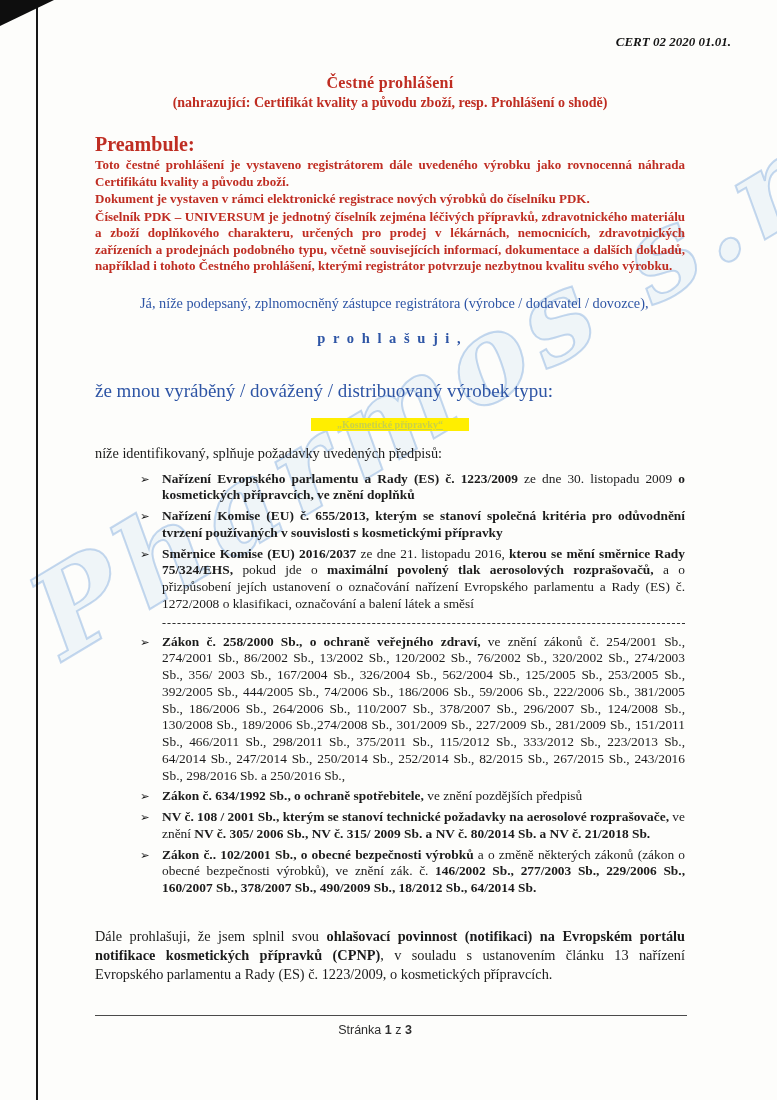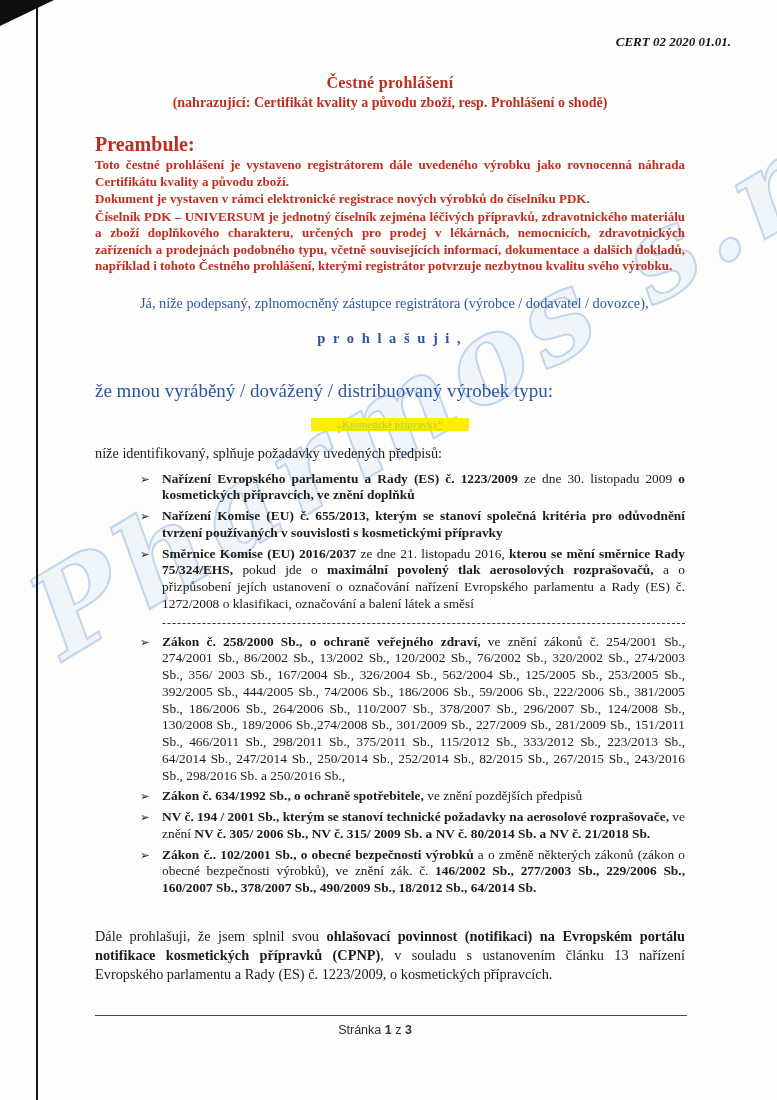--- a/index.html
+++ b/index.html
@@ -147,21 +147,21 @@
         <span class="reg-text"><span class="seg-bold">Zákon č. 258/2000 Sb., o ochraně veřejného zdraví,</span><span> ve znění zákonů č. 254/2001 Sb., 274/2001 Sb., 86/2002 Sb., 13/2002 Sb., 120/2002 Sb., 76/2002 Sb., 320/2002 Sb., 274/2003 Sb., 356/ 2003 Sb., 167/2004 Sb., 326/2004 Sb., 562/2004 Sb., 125/2005 Sb., 253/2005 Sb., 392/2005 Sb., 444/2005 Sb., 74/2006 Sb., 186/2006 Sb., 59/2006 Sb., 222/2006 Sb., 381/2005 Sb., 186/2006 Sb., 264/2006 Sb., 110/2007 Sb., 378/2007 Sb., 296/2007 Sb., 124/2008 Sb., 130/2008 Sb., 189/2006 Sb.,274/2008 Sb., 301/2009 Sb., 227/2009 Sb., 281/2009 Sb., 151/2011 Sb., 466/2011 Sb., 298/2011 Sb., 375/2011 Sb., 115/2012 Sb., 333/2012 Sb., 223/2013 Sb., 64/2014 Sb., 247/2014 Sb., 250/2014 Sb., 252/2014 Sb., 82/2015 Sb., 267/2015 Sb., 243/2016 Sb., 298/2016 Sb. a 250/2016 Sb.,</span></span>
       </div>
 
       <div class="reg-item">
         <span class="bullet">➢</span>
         <span class="reg-text"><span class="seg-bold">Zákon č. 634/1992 Sb., o ochraně spotřebitele,</span><span> ve znění pozdějších předpisů</span></span>
       </div>
 
       <div class="reg-item">
         <span class="bullet">➢</span>
-        <span class="reg-text"><span class="seg-bold">NV č. 194 / 2001 Sb., kterým se stanoví technické požadavky na aerosolové rozprašovače,</span><span> ve znění </span><span class="seg-bold">NV č. 305/ 2006 Sb., NV č. 315/ 2009 Sb. a NV č. 80/2014 Sb. a NV č. 21/2018 Sb.</span></span>
+        <span class="reg-text"><span class="seg-bold">NV č. 108 / 2001 Sb., kterým se stanoví technické požadavky na aerosolové rozprašovače,</span><span> ve znění </span><span class="seg-bold">NV č. 305/ 2006 Sb., NV č. 315/ 2009 Sb. a NV č. 80/2014 Sb. a NV č. 21/2018 Sb.</span></span>
       </div>
 
       <div class="reg-item">
         <span class="bullet">➢</span>
         <span class="reg-text"><span class="seg-bold">Zákon č.. 102/2001 Sb., o obecné bezpečnosti výrobků</span><span> a o změně některých zákonů (zákon o obecné bezpečnosti výrobků), ve znění zák. č. </span><span class="seg-bold">146/2002 Sb., 277/2003 Sb., 229/2006 Sb., 160/2007 Sb., 378/2007 Sb., 490/2009 Sb., 18/2012 Sb., 64/2014 Sb.</span></span>
       </div>
 
     </div>
 
     <div class="closing"><span>Dále prohlašuji, že jsem splnil svou </span><span class="seg-bold">ohlašovací povinnost (notifikaci) na Evropském portálu notifikace kosmetických přípravků (CPNP)</span><span>, v souladu s ustanovením článku 13 nařízení Evropského parlamentu a Rady (ES) č. 1223/2009, o kosmetických přípravcích.</span></div>

